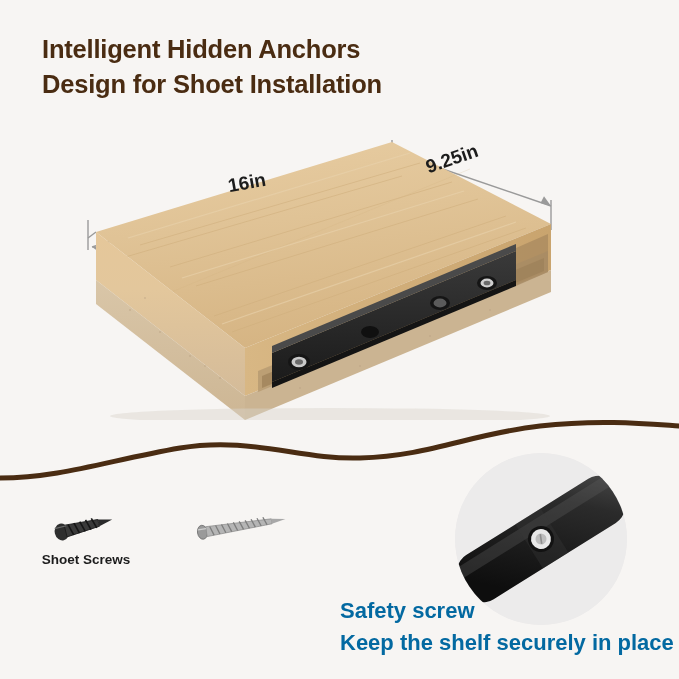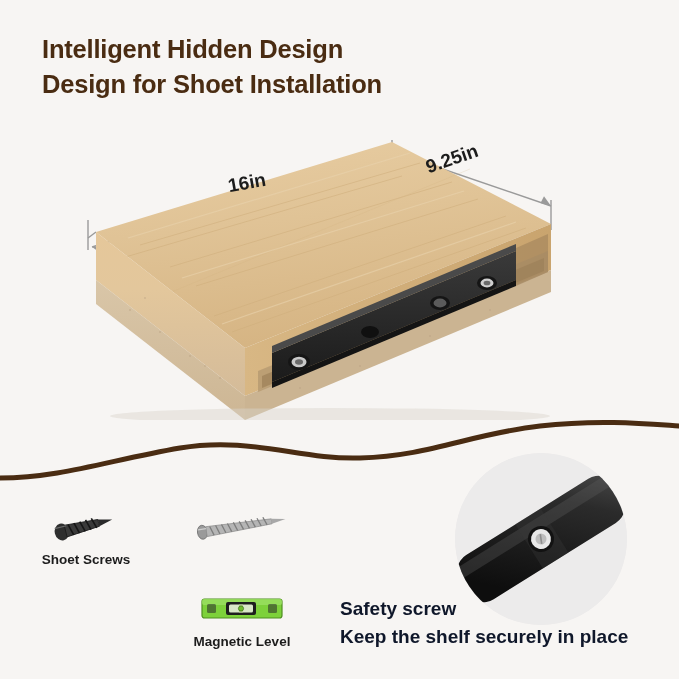--- a/index.html
+++ b/index.html
@@ -102,41 +102,41 @@
   }
   .acc-1 { left: 16px; top: 24px; }
   .acc-2 { left: 172px; top: 24px; }
   .acc-3 { left: 16px; top: 106px; }
   .acc-4 { left: 172px; top: 106px; }
 
   .safety-text {
     position: absolute;
     left: 340px;
     top: 115px;
-    font-size: 19px;
-    color: #0f172a;
+    font-size: 22px;
+    color: #0369a1;
     line-height: 1.45;
   }
 
   .bracket-circle {
     position: absolute;
     left: 455px;
     top: -27px;
     width: 172px;
     height: 172px;
     border-radius: 50%;
     background: #eceaea;
     overflow: hidden;
   }
 </style>
 </head>
 <body>
 
 <div class="title-block">
-  <div class="title-line">Intelligent Hidden Design</div>
+  <div class="title-line">Intelligent Hidden Anchors</div>
   <div class="title-line">Design for Shoet Installation</div>
 </div>
 
 <div class="hero">
 
   <svg class="overlay" viewBox="0 0 679 300">
     <defs>
       <linearGradient id="topGrad" x1="0" y1="0" x2="0.25" y2="1">
         <stop offset="0%" stop-color="#e8cda2"></stop>
         <stop offset="45%" stop-color="#e0c396"></stop>
@@ -296,35 +296,20 @@
               <path d="M74 9.6 L77 17.8"></path>
           </g>
           <path d="M82 12.5 L96 15 L82 17.5 Z" fill="#a8a8a8"></path>
           <path d="M8 12 L16 12" stroke="#cfcfcf" stroke-width="1.2"></path>
         </g>
       </svg>
     </div>
   </div>
 
 
-  <div class="acc acc-4">
-    <div class="acc-icon">
-      <svg width="92" height="36" viewBox="0 0 92 36">
-        <rect x="6" y="9" width="80" height="19" rx="2.5" fill="#7dd13a" stroke="#4f8f20" stroke-width="1.2"></rect>
-        <rect x="6" y="9" width="80" height="6" rx="2" fill="#9be063" opacity="0.8"></rect>
-        <rect x="30" y="12" width="30" height="13" rx="2" fill="#1e1e1e"></rect>
-        <rect x="33" y="14.5" width="24" height="8" rx="1.5" fill="#d9e8c8"></rect>
-        <rect x="43" y="14.5" width="4" height="8" fill="#b6d18f"></rect>
-        <circle cx="45" cy="18.5" r="2.6" fill="#6fbf2c" stroke="#2f5e12" stroke-width="0.6"></circle>
-        <rect x="11" y="14" width="9" height="9" rx="1.5" fill="#2a2a2a" opacity="0.55"></rect>
-        <rect x="72" y="14" width="9" height="9" rx="1.5" fill="#2a2a2a" opacity="0.55"></rect>
-      </svg>
-    </div>
-    <div class="acc-label">Magnetic Level</div>
-  </div>
 
   <div class="safety-text">
     <div>Safety screw</div>
     <div>Keep the shelf securely in place</div>
   </div>
 
   <div class="bracket-circle">
     <svg width="172" height="172" viewBox="0 0 172 172">
       <defs>
         <linearGradient id="barGrad" x1="0" y1="0" x2="0.3" y2="1">

